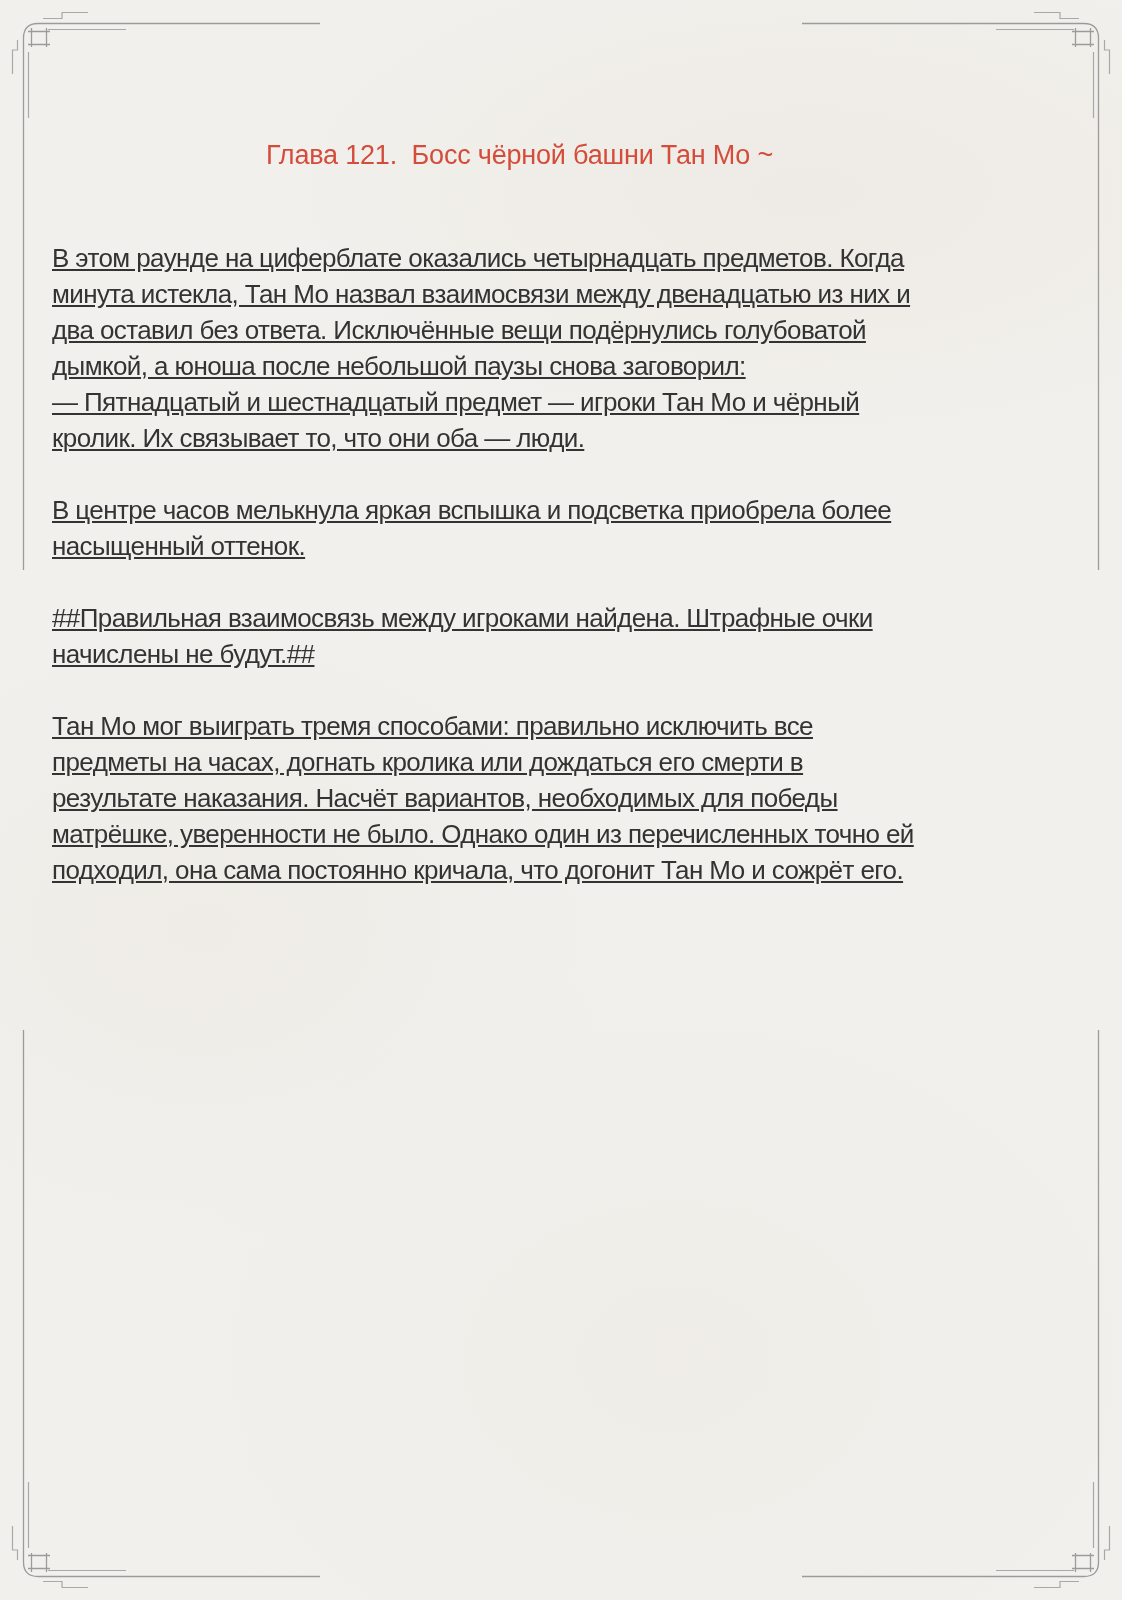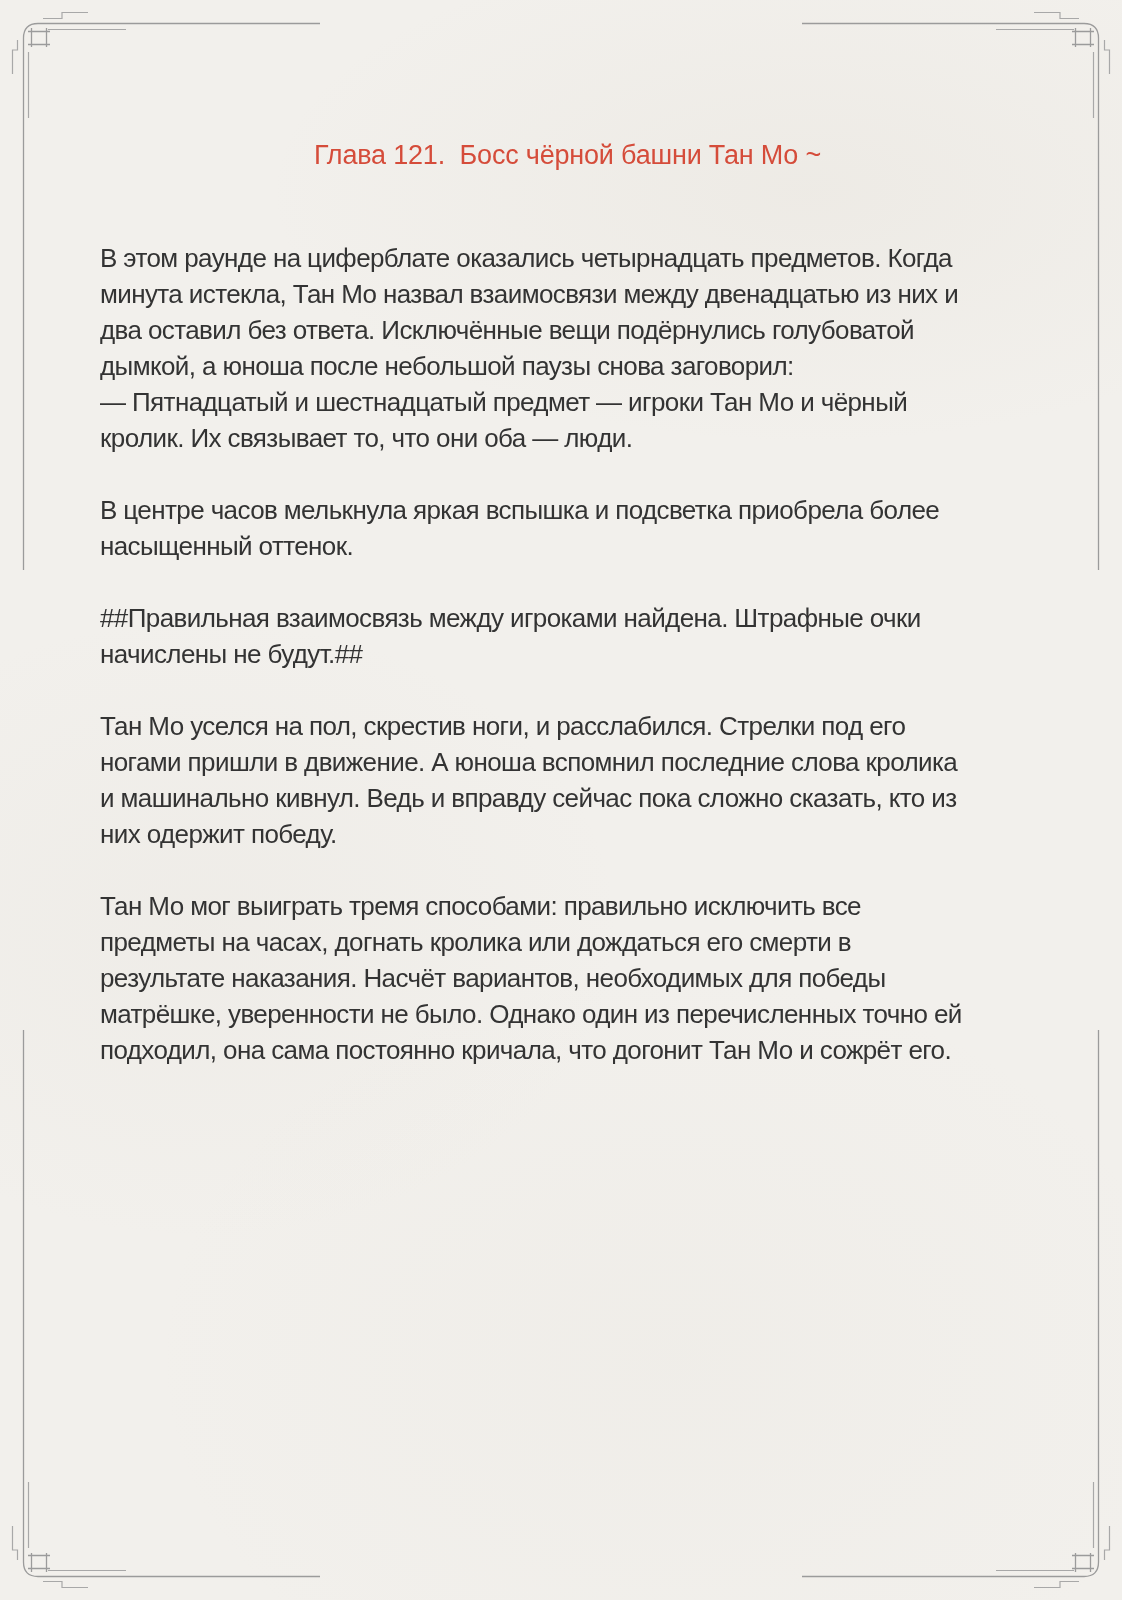--- a/index.html
+++ b/index.html
@@ -34,41 +34,42 @@
   .corner path {
     fill: none;
     stroke: #9b9b9b;
     stroke-width: 1.3;
   }
   .corner path.light { stroke: #a8a8a8; stroke-width: 1.2; }
 
   
   .content {
     position: relative;
-    padding: 137px 0 0 100px;
+    padding: 137px 0 0 52px;
     width: 990px;
   }
   .chapter-title {
     margin: 0 0 67px 0;
     padding-right: 55px;
     font-size: 27px;
     font-weight: normal;
     line-height: 36px;
     text-align: center;
     color: #d54c3a;
     white-space: pre-wrap;
     letter-spacing: -0.2px;
   }
   .body-text p {
     margin: 0 0 36px 0;
     font-size: 26px;
     line-height: 36px;
     letter-spacing: -0.6px;
     white-space: pre-line;
     color: #333;
+    text-decoration: underline;
   }
 </style>
 </head>
 <body>
 
 <div>
 
   <svg class="corner tl" viewBox="0 0 340 580" aria-hidden="true">
     <path d="M320 23.5 H38 Q23.5 23.5 23.5 38 V570"></path>
     <path class="light" d="M43 18.5 H62 V12.5 H88"></path>
@@ -109,24 +110,20 @@
       <p>В этом раунде на циферблате оказались четырнадцать предметов. Когда
 минута истекла, Тан Мо назвал взаимосвязи между двенадцатью из них и
 два оставил без ответа. Исключённые вещи подёрнулись голубоватой
 дымкой, а юноша после небольшой паузы снова заговорил:
 — Пятнадцатый и шестнадцатый предмет — игроки Тан Мо и чёрный
 кролик. Их связывает то, что они оба — люди.</p>
       <p>В центре часов мелькнула яркая вспышка и подсветка приобрела более
 насыщенный оттенок.</p>
       <p>##Правильная взаимосвязь между игроками найдена. Штрафные очки
 начислены не будут.##</p>
-      <p>Тан Мо уселся на пол, скрестив ноги, и расслабился. Стрелки под его
-ногами пришли в движение. А юноша вспомнил последние слова кролика
-и машинально кивнул. Ведь и вправду сейчас пока сложно сказать, кто из
-них одержит победу.</p>
       <p>Тан Мо мог выиграть тремя способами: правильно исключить все
 предметы на часах, догнать кролика или дождаться его смерти в
 результате наказания. Насчёт вариантов, необходимых для победы
 матрёшке, уверенности не было. Однако один из перечисленных точно ей
 подходил, она сама постоянно кричала, что догонит Тан Мо и сожрёт его.</p>
     </div>
   </div>
 
 </div>
 

